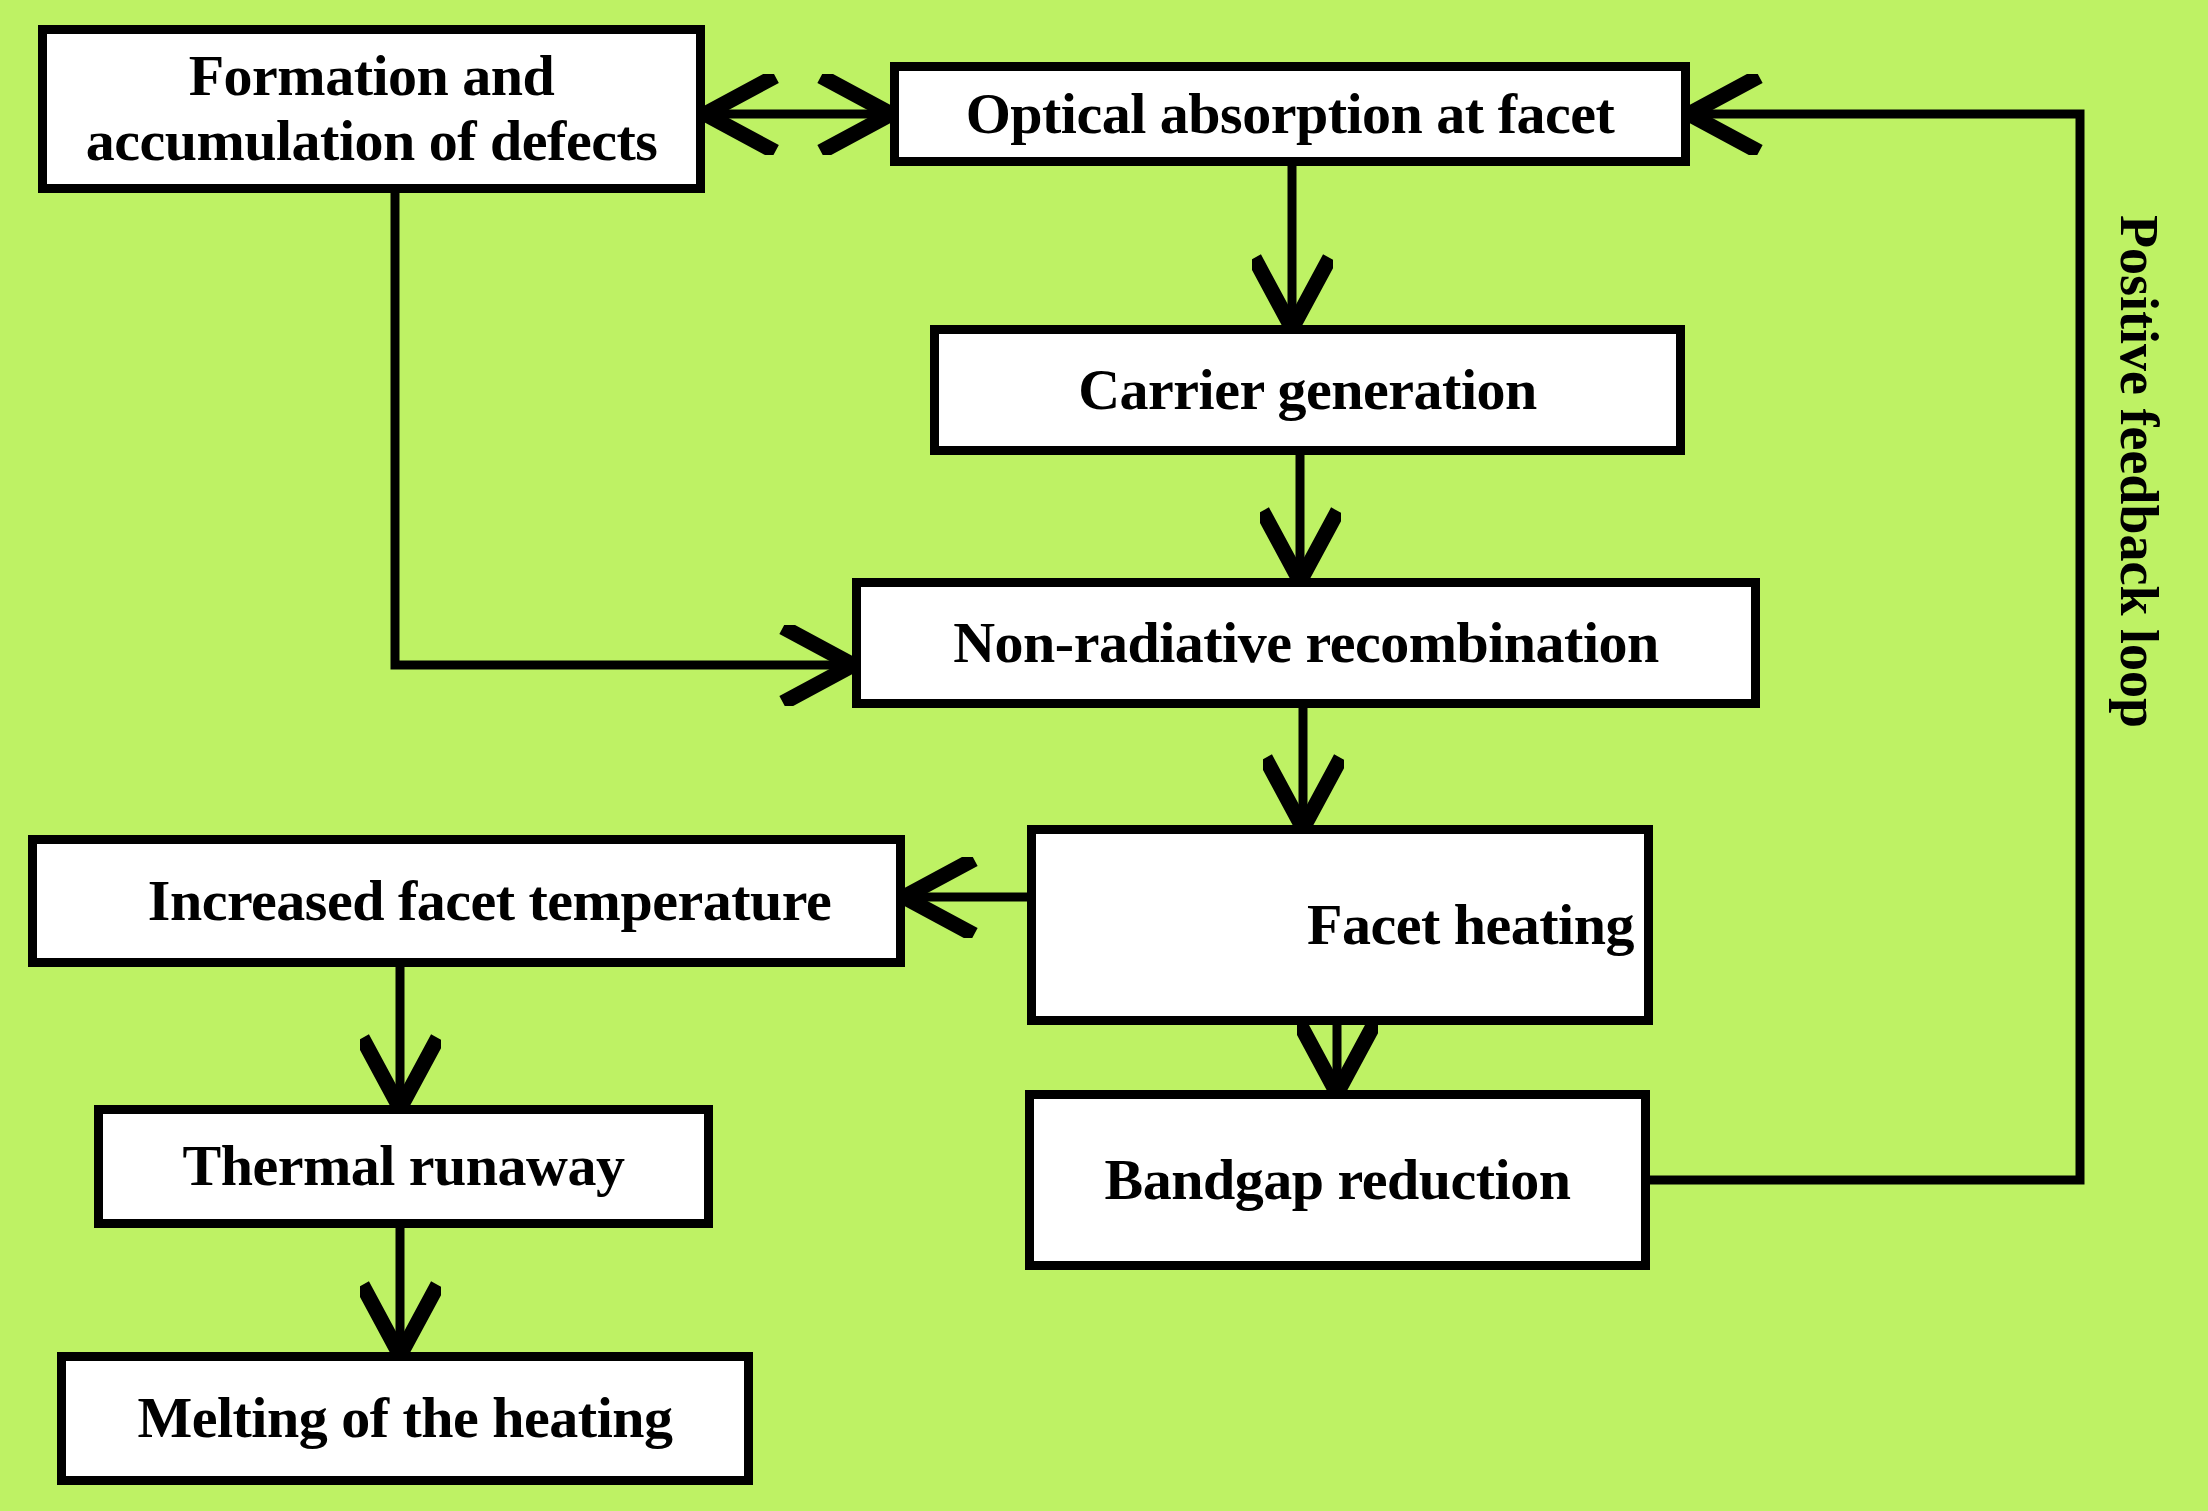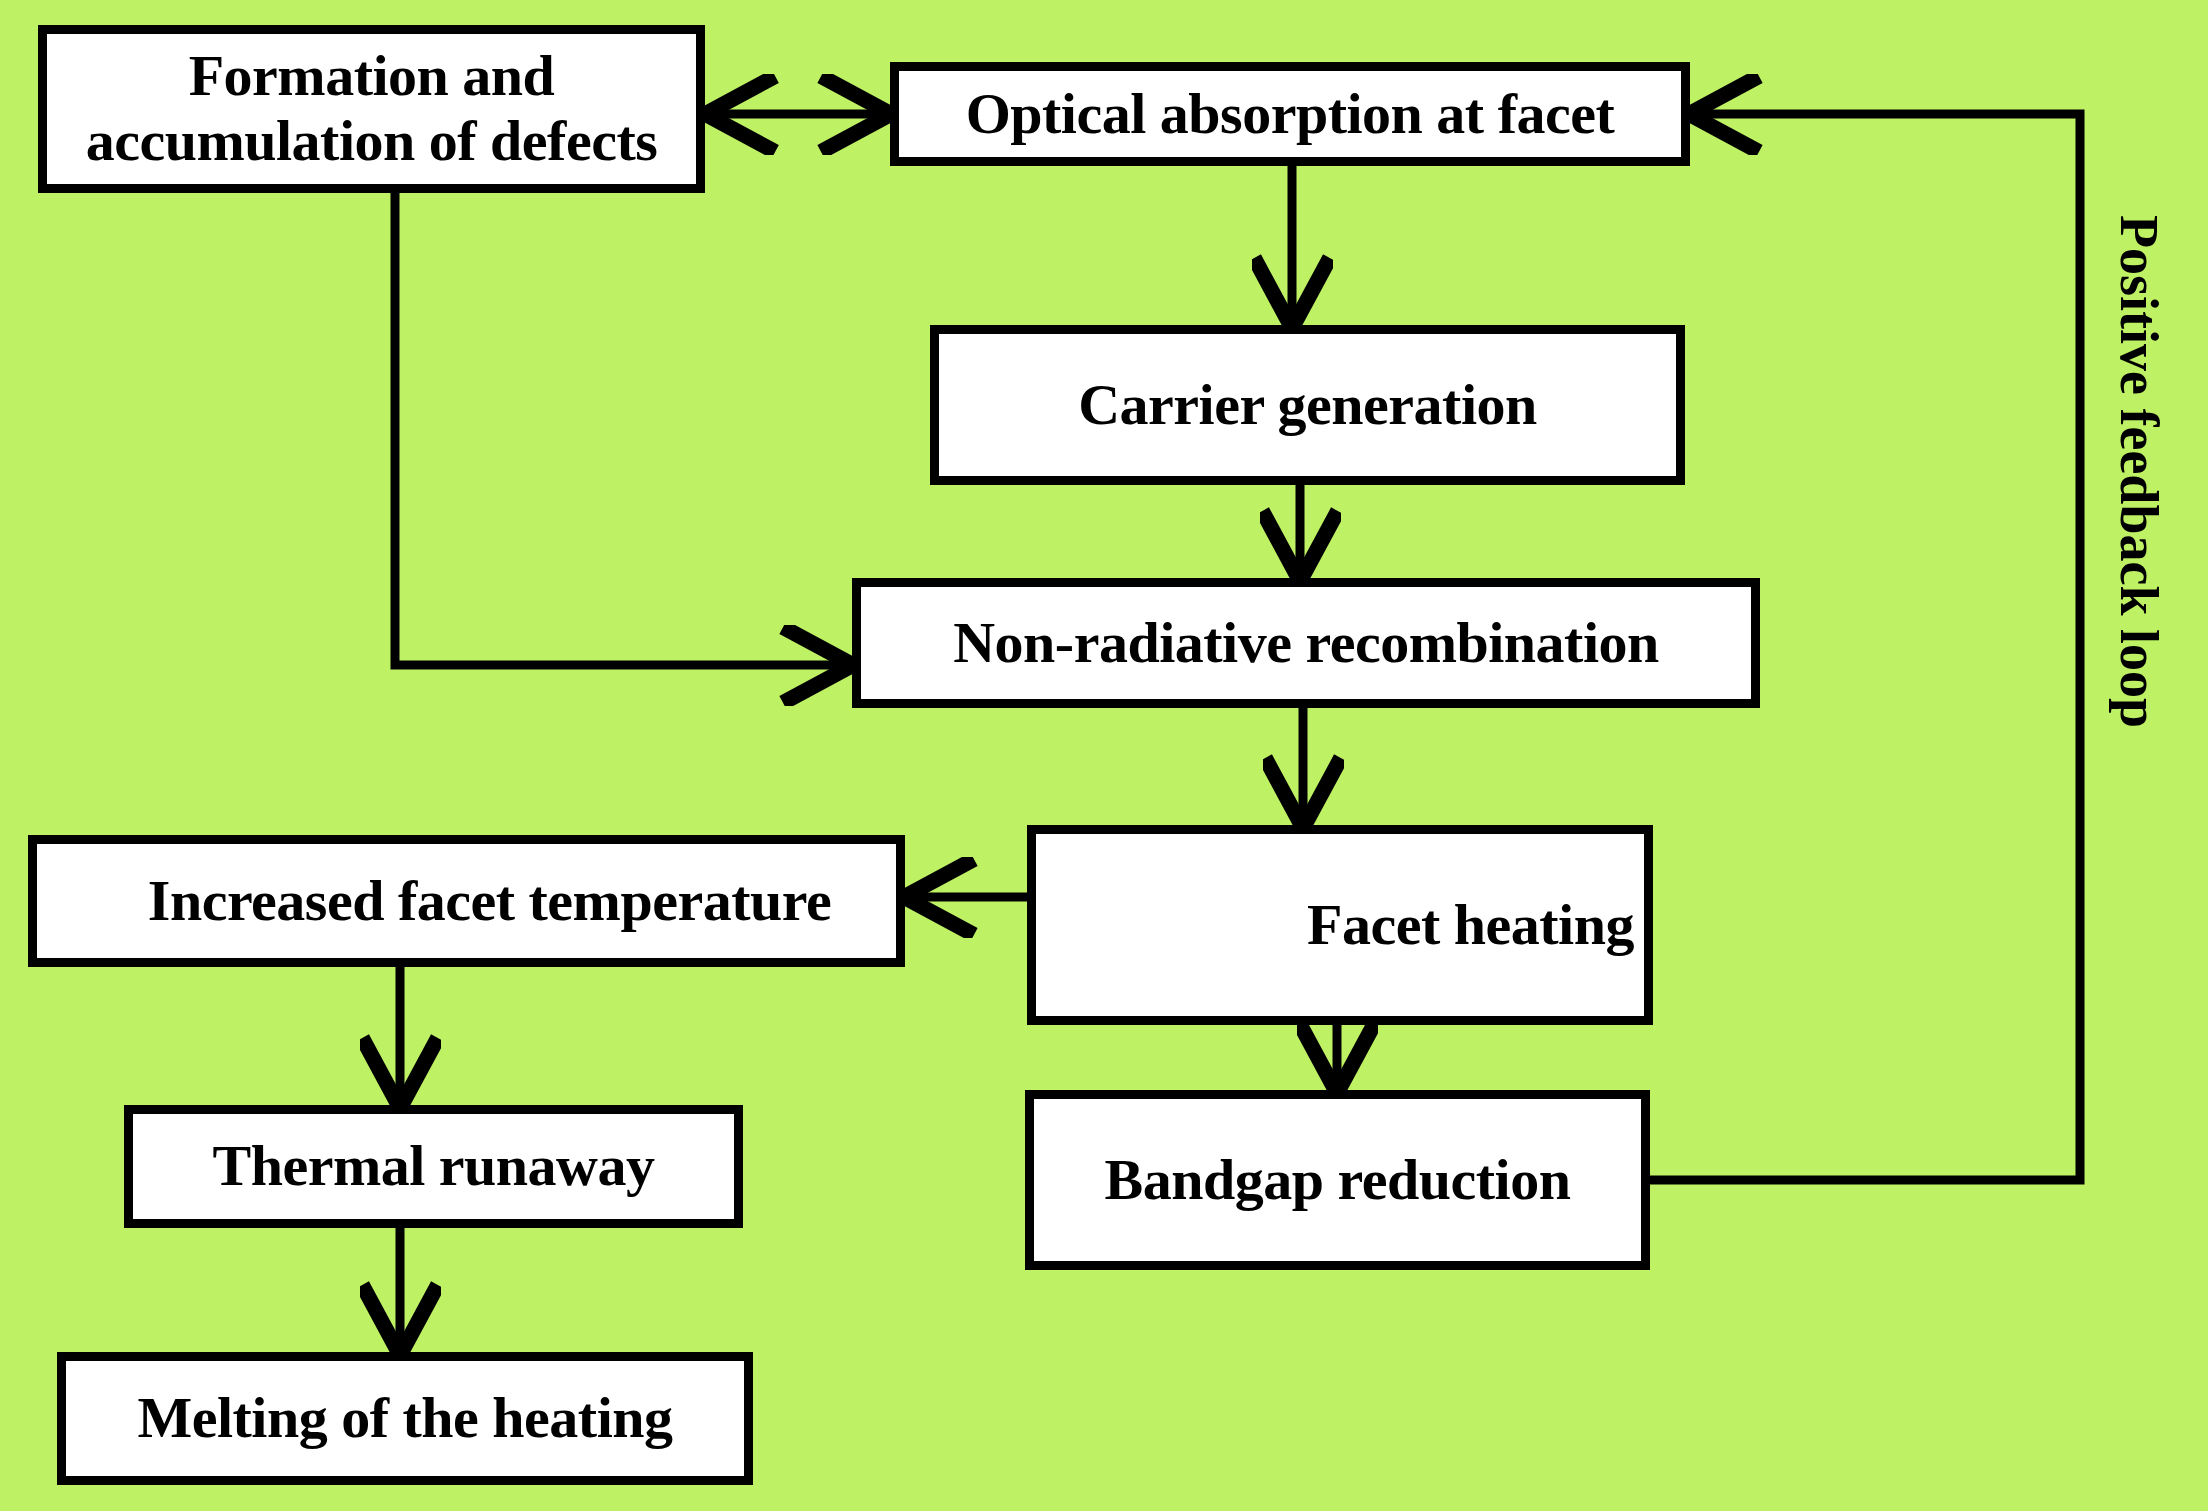--- a/index.html
+++ b/index.html
@@ -33,25 +33,25 @@
     text-align: center;
     color: #000000;
     font-weight: bold;
     line-height: 1.12;
     letter-spacing: -0.5px;
     z-index: 3;
   }
   .node span { display: block; padding: 0 10px; }
   .n-defects      { left: 38px;   top: 25px;   width: 667px;  height: 168px; font-size: 58px; }
   .n-optical      { left: 890px;  top: 62px;   width: 800px;  height: 104px; font-size: 58px; }
-  .n-carrier      { left: 930px;  top: 325px;  width: 755px;  height: 160px; font-size: 58px; }
+  .n-carrier      { left: 930px;  top: 325px;  width: 755px;  height: 130px; font-size: 58px; }
   .n-nonrad       { left: 852px;  top: 578px;  width: 908px;  height: 130px; font-size: 58px; }
   .n-facettemp    { left: 28px;   top: 835px;  width: 877px;  height: 132px; font-size: 58px; padding-left: 46px; }
   .n-facetheat    { left: 1027px; top: 825px;  width: 626px;  height: 200px; font-size: 58px; justify-content: flex-end; }
-  .n-thermal      { left: 94px;   top: 1105px; width: 619px;  height: 123px; font-size: 58px; margin-left: 30px; }
+  .n-thermal      { left: 94px;   top: 1105px; width: 619px;  height: 123px; font-size: 58px; }
   .n-melting      { left: 57px;   top: 1352px; width: 696px;  height: 133px; font-size: 58px; }
   .n-bandgap      { left: 1025px; top: 1090px; width: 625px;  height: 180px; font-size: 58px; }
 
   .loop-label {
     position: absolute;
     left: 2108px;
     top: 215px;
     width: 70px;
     height: 700px;
     color: #000000;

